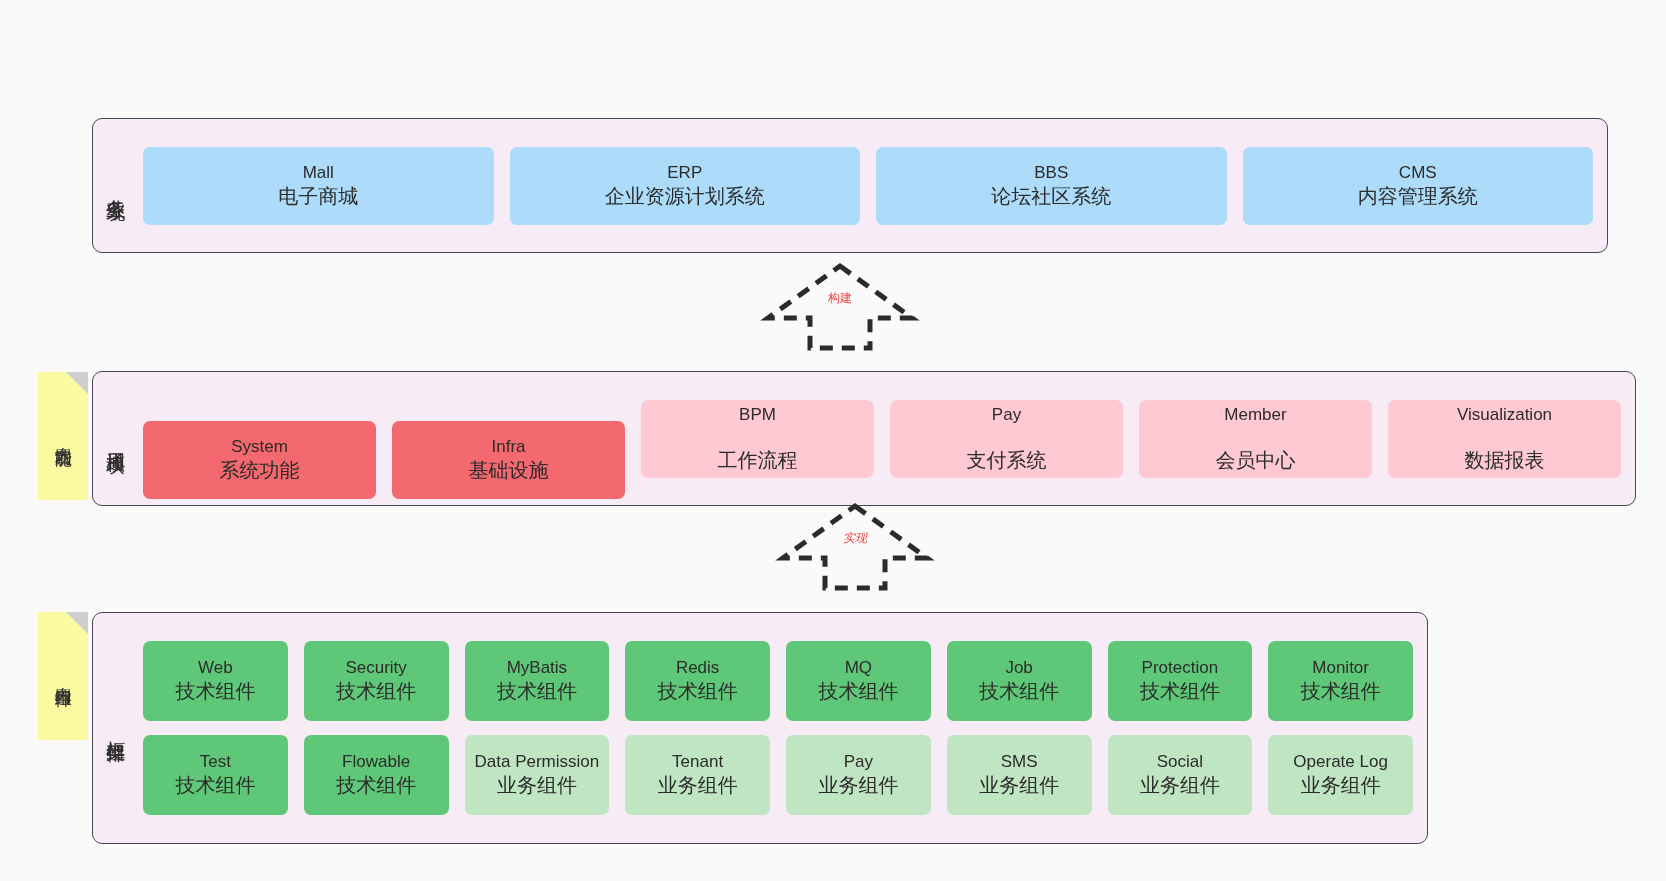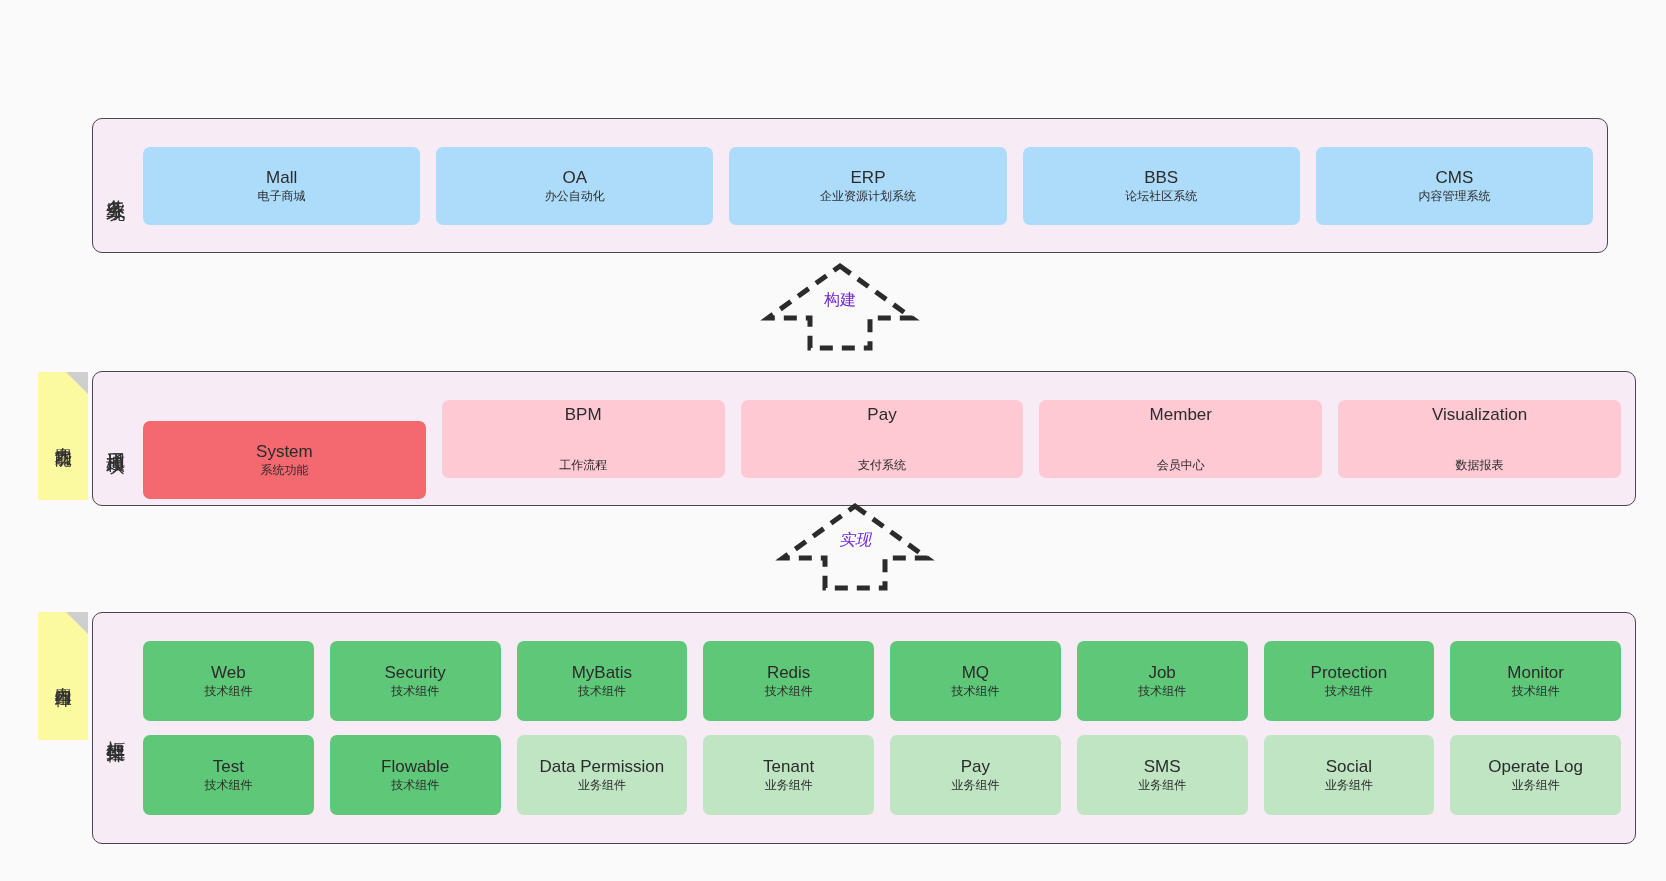--- a/index.html
+++ b/index.html
@@ -21,21 +21,21 @@
     position: absolute;
     box-sizing: border-box;
     background: #F7EBF5;
     border: 1.6px solid #4a4453;
     border-radius: 10px;
     display: flex;
     align-items: stretch;
   }
   #layer-business { left: 92px; top: 118px; width: 1516px; height: 135px; }
   #layer-modules  { left: 92px; top: 371px; width: 1544px; height: 135px; }
-  #layer-framework{ left: 92px; top: 612px; width: 1544px; height: 232px; }
+  #layer-framework{ left: 92px; top: 612px; width: 1336px; height: 232px; }
 
   
   .layer-title {
     writing-mode: vertical-rl;
     text-orientation: upright;
     font-size: 19px;
     line-height: 1.12;
     letter-spacing: 1px;
     color: #2f2f2f;
     display: flex;
@@ -75,21 +75,21 @@
     flex-direction: column;
     align-items: center;
     justify-content: center;
     text-align: center;
     padding: 4px 6px;
     box-sizing: border-box;
     line-height: 1.28;
     user-select: none;
   }
   .card .t-en { font-size: 17px; color: #2b2b2b; }
-  .card .t-cn { font-size: 12px; color: #2b2b2b; }
+  .card .t-cn { font-size: 20px; color: #2b2b2b; }
 
   .h-tall  { height: 78px; }
   .h-comp  { height: 80px; }
 
   
   .c-blue        { background: #ADDCFB; }
   .c-red         { background: #F4686F; margin-top: 43px; }
   .c-pink        { background: #FFC9D3; justify-content: space-between; }
   .c-green       { background: #5FC878; }
   .c-lightgreen  { background: #BFE5C3; }
@@ -133,46 +133,42 @@
   }
   #arrow-build   { left: 760px; top: 262px; }
   #arrow-realize { left: 775px; top: 502px; font-style: italic; }
   .arrow-wrap svg { display: block; }
   .arrow-label {
     position: absolute;
     left: 0;
     width: 160px;
     top: 28px;
     text-align: center;
-    font-size: 16px;
-    color: #6d28d9;
+    font-size: 12px;
+    color: #ef4444;
     background: transparent;
     user-select: none;
   }
   .arrow-label span {
     background: #fafafa;
     padding: 0 2px;
   }
 </style>
 </head>
 <body>
 
 <div class="layer" id="layer-business">
   <div class="layer-title">业务系统</div>
   <div class="boxes">
 
     <div class="card c-blue h-tall">
       <span class="t-en">Mall</span>
       <span class="t-cn">电子商城</span>
     </div>
 
-    <div class="card c-blue h-tall">
-      <span class="t-en">OA</span>
-      <span class="t-cn">办公自动化</span>
-    </div>
 
     <div class="card c-blue h-tall">
       <span class="t-en">ERP</span>
       <span class="t-cn">企业资源计划系统</span>
     </div>
 
 
     <div class="card c-blue h-tall">
       <span class="t-en">BBS</span>
       <span class="t-cn">论坛社区系统</span>
@@ -202,20 +198,24 @@
 
 <div class="layer" id="layer-modules">
   <div class="layer-title">通用模块</div>
   <div class="boxes">
 
     <div class="card c-red h-tall">
       <span class="t-en">System</span>
       <span class="t-cn">系统功能</span>
     </div>
 
+    <div class="card c-red h-tall">
+      <span class="t-en">Infra</span>
+      <span class="t-cn">基础设施</span>
+    </div>
 
     <div class="card c-pink h-tall">
       <span class="t-en">BPM</span>
       <span class="t-cn">工作流程</span>
     </div>
 
     <div class="card c-pink h-tall">
       <span class="t-en">Pay</span>
       <span class="t-cn">支付系统</span>
     </div>

